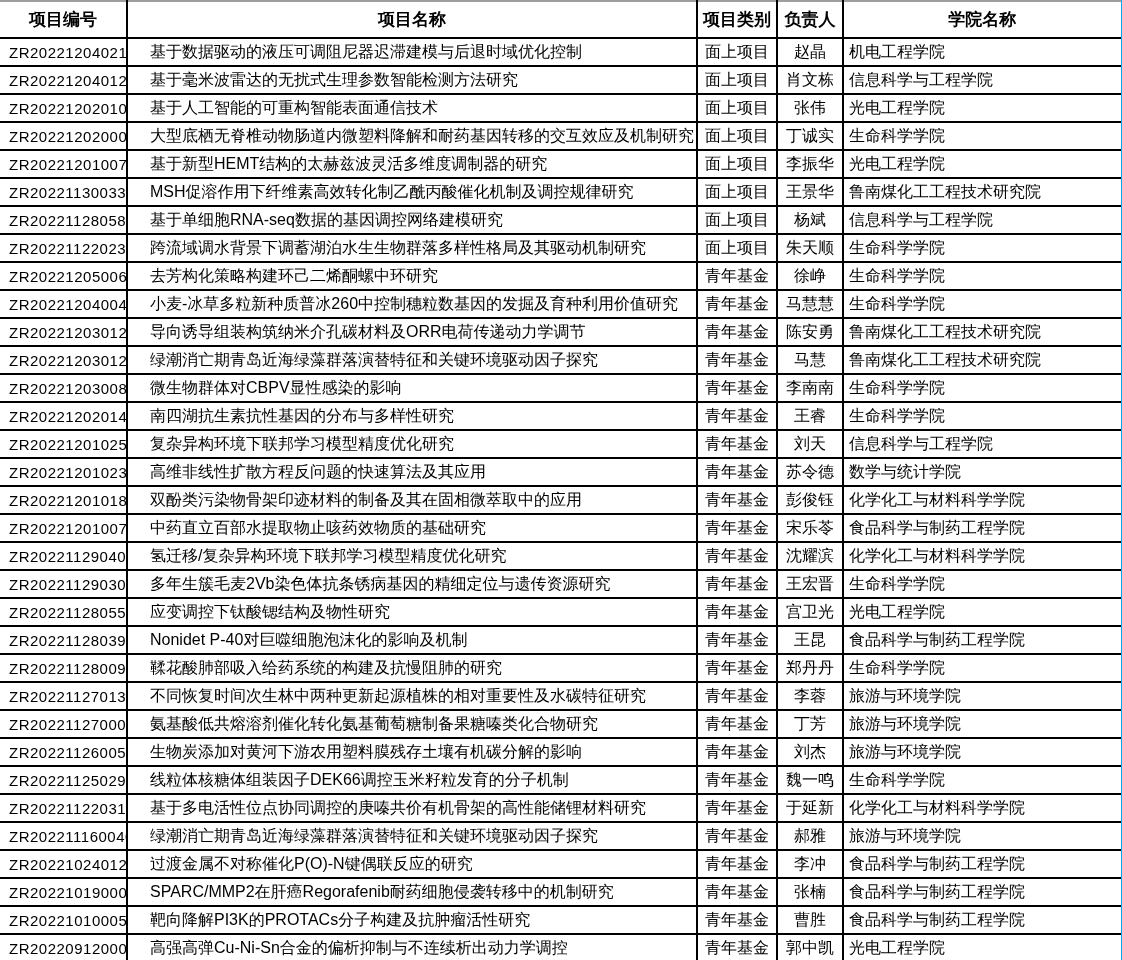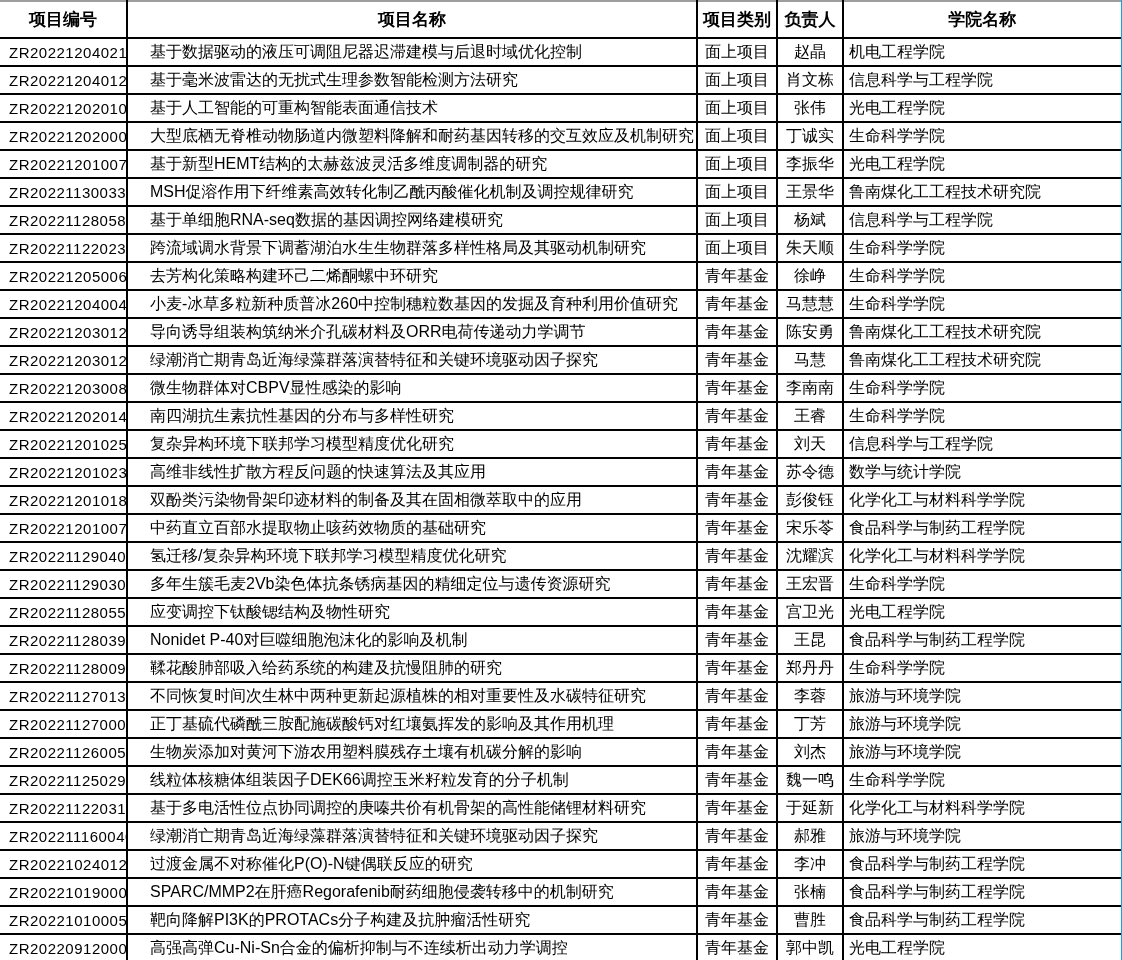--- a/index.html
+++ b/index.html
@@ -243,21 +243,21 @@
       </tr>
       <tr>
         <td class="col-id">ZR202211270135</td>
         <td class="col-name">不同恢复时间次生林中两种更新起源植株的相对重要性及水碳特征研究</td>
         <td class="col-type">青年基金</td>
         <td class="col-leader">李蓉</td>
         <td class="col-college">旅游与环境学院</td>
       </tr>
       <tr>
         <td class="col-id">ZR202211270008</td>
-        <td class="col-name">正丁基硫代磷酰三胺配施碳酸钙对红壤氨挥发的影响及其作用机理</td>
+        <td class="col-name">氨基酸低共熔溶剂催化转化氨基葡萄糖制备果糖嗪类化合物研究</td>
         <td class="col-type">青年基金</td>
         <td class="col-leader">丁芳</td>
         <td class="col-college">旅游与环境学院</td>
       </tr>
       <tr>
         <td class="col-id">ZR202211260059</td>
         <td class="col-name">生物炭添加对黄河下游农用塑料膜残存土壤有机碳分解的影响</td>
         <td class="col-type">青年基金</td>
         <td class="col-leader">刘杰</td>
         <td class="col-college">旅游与环境学院</td>

